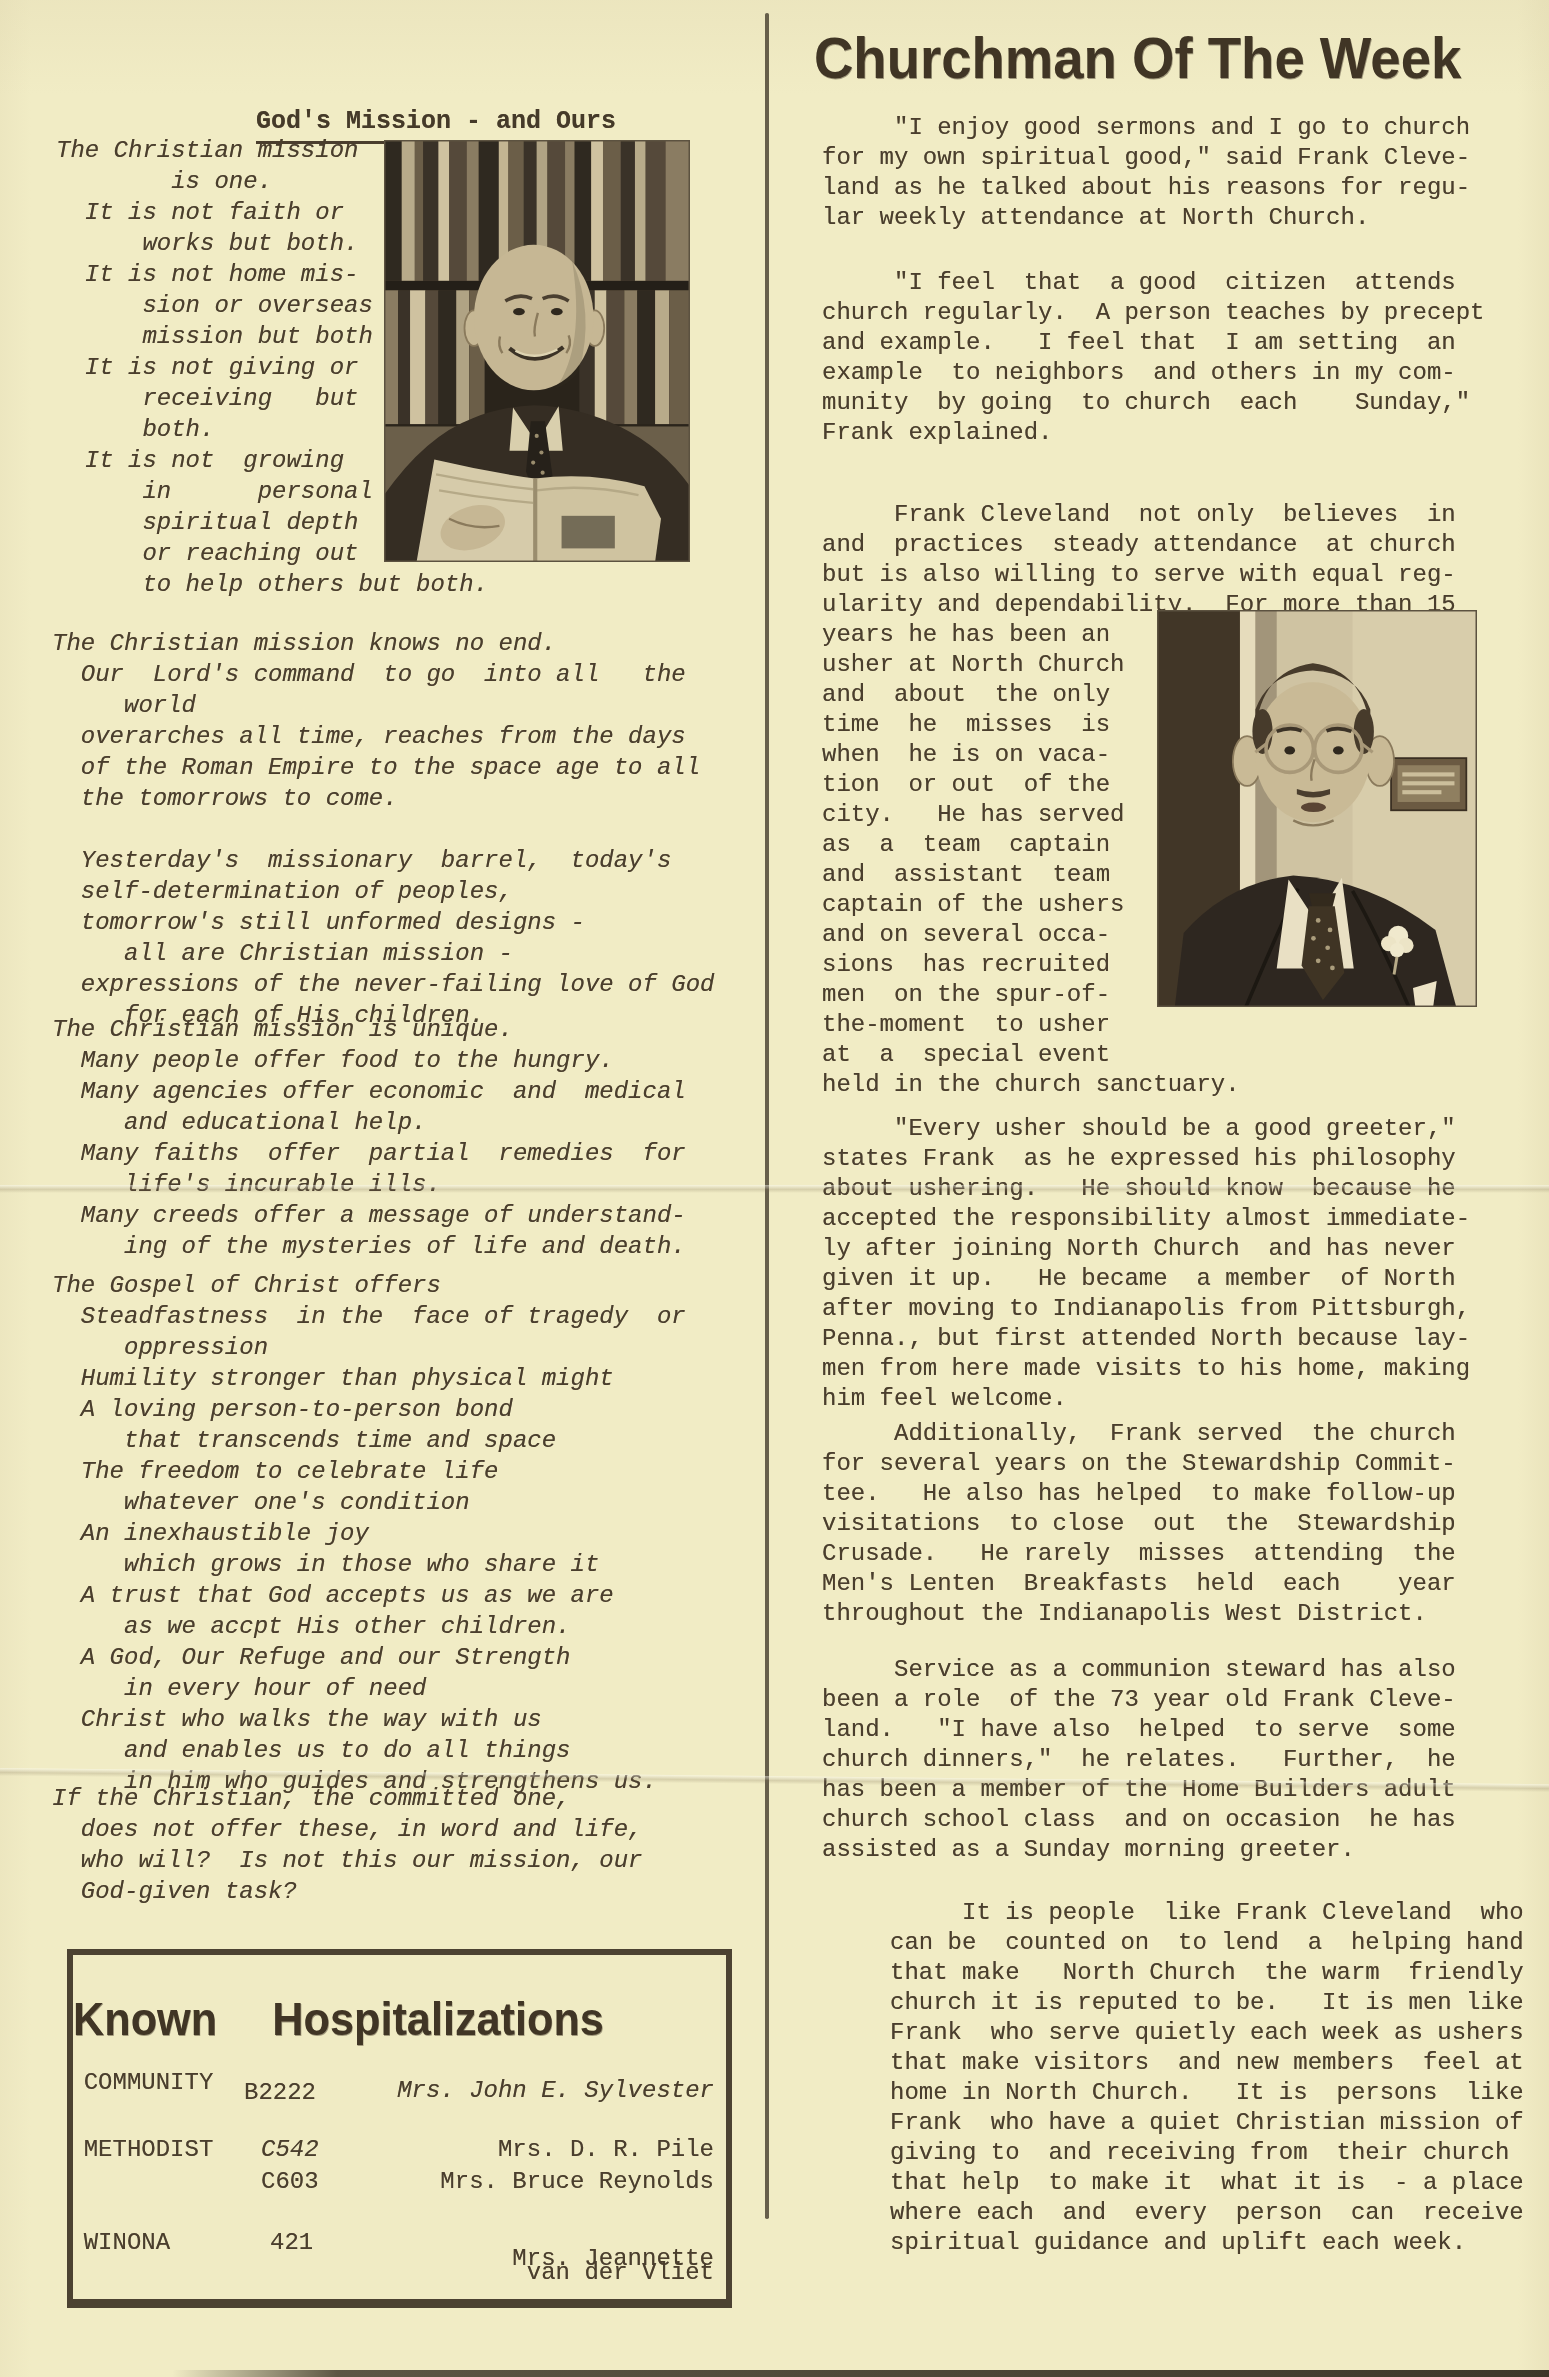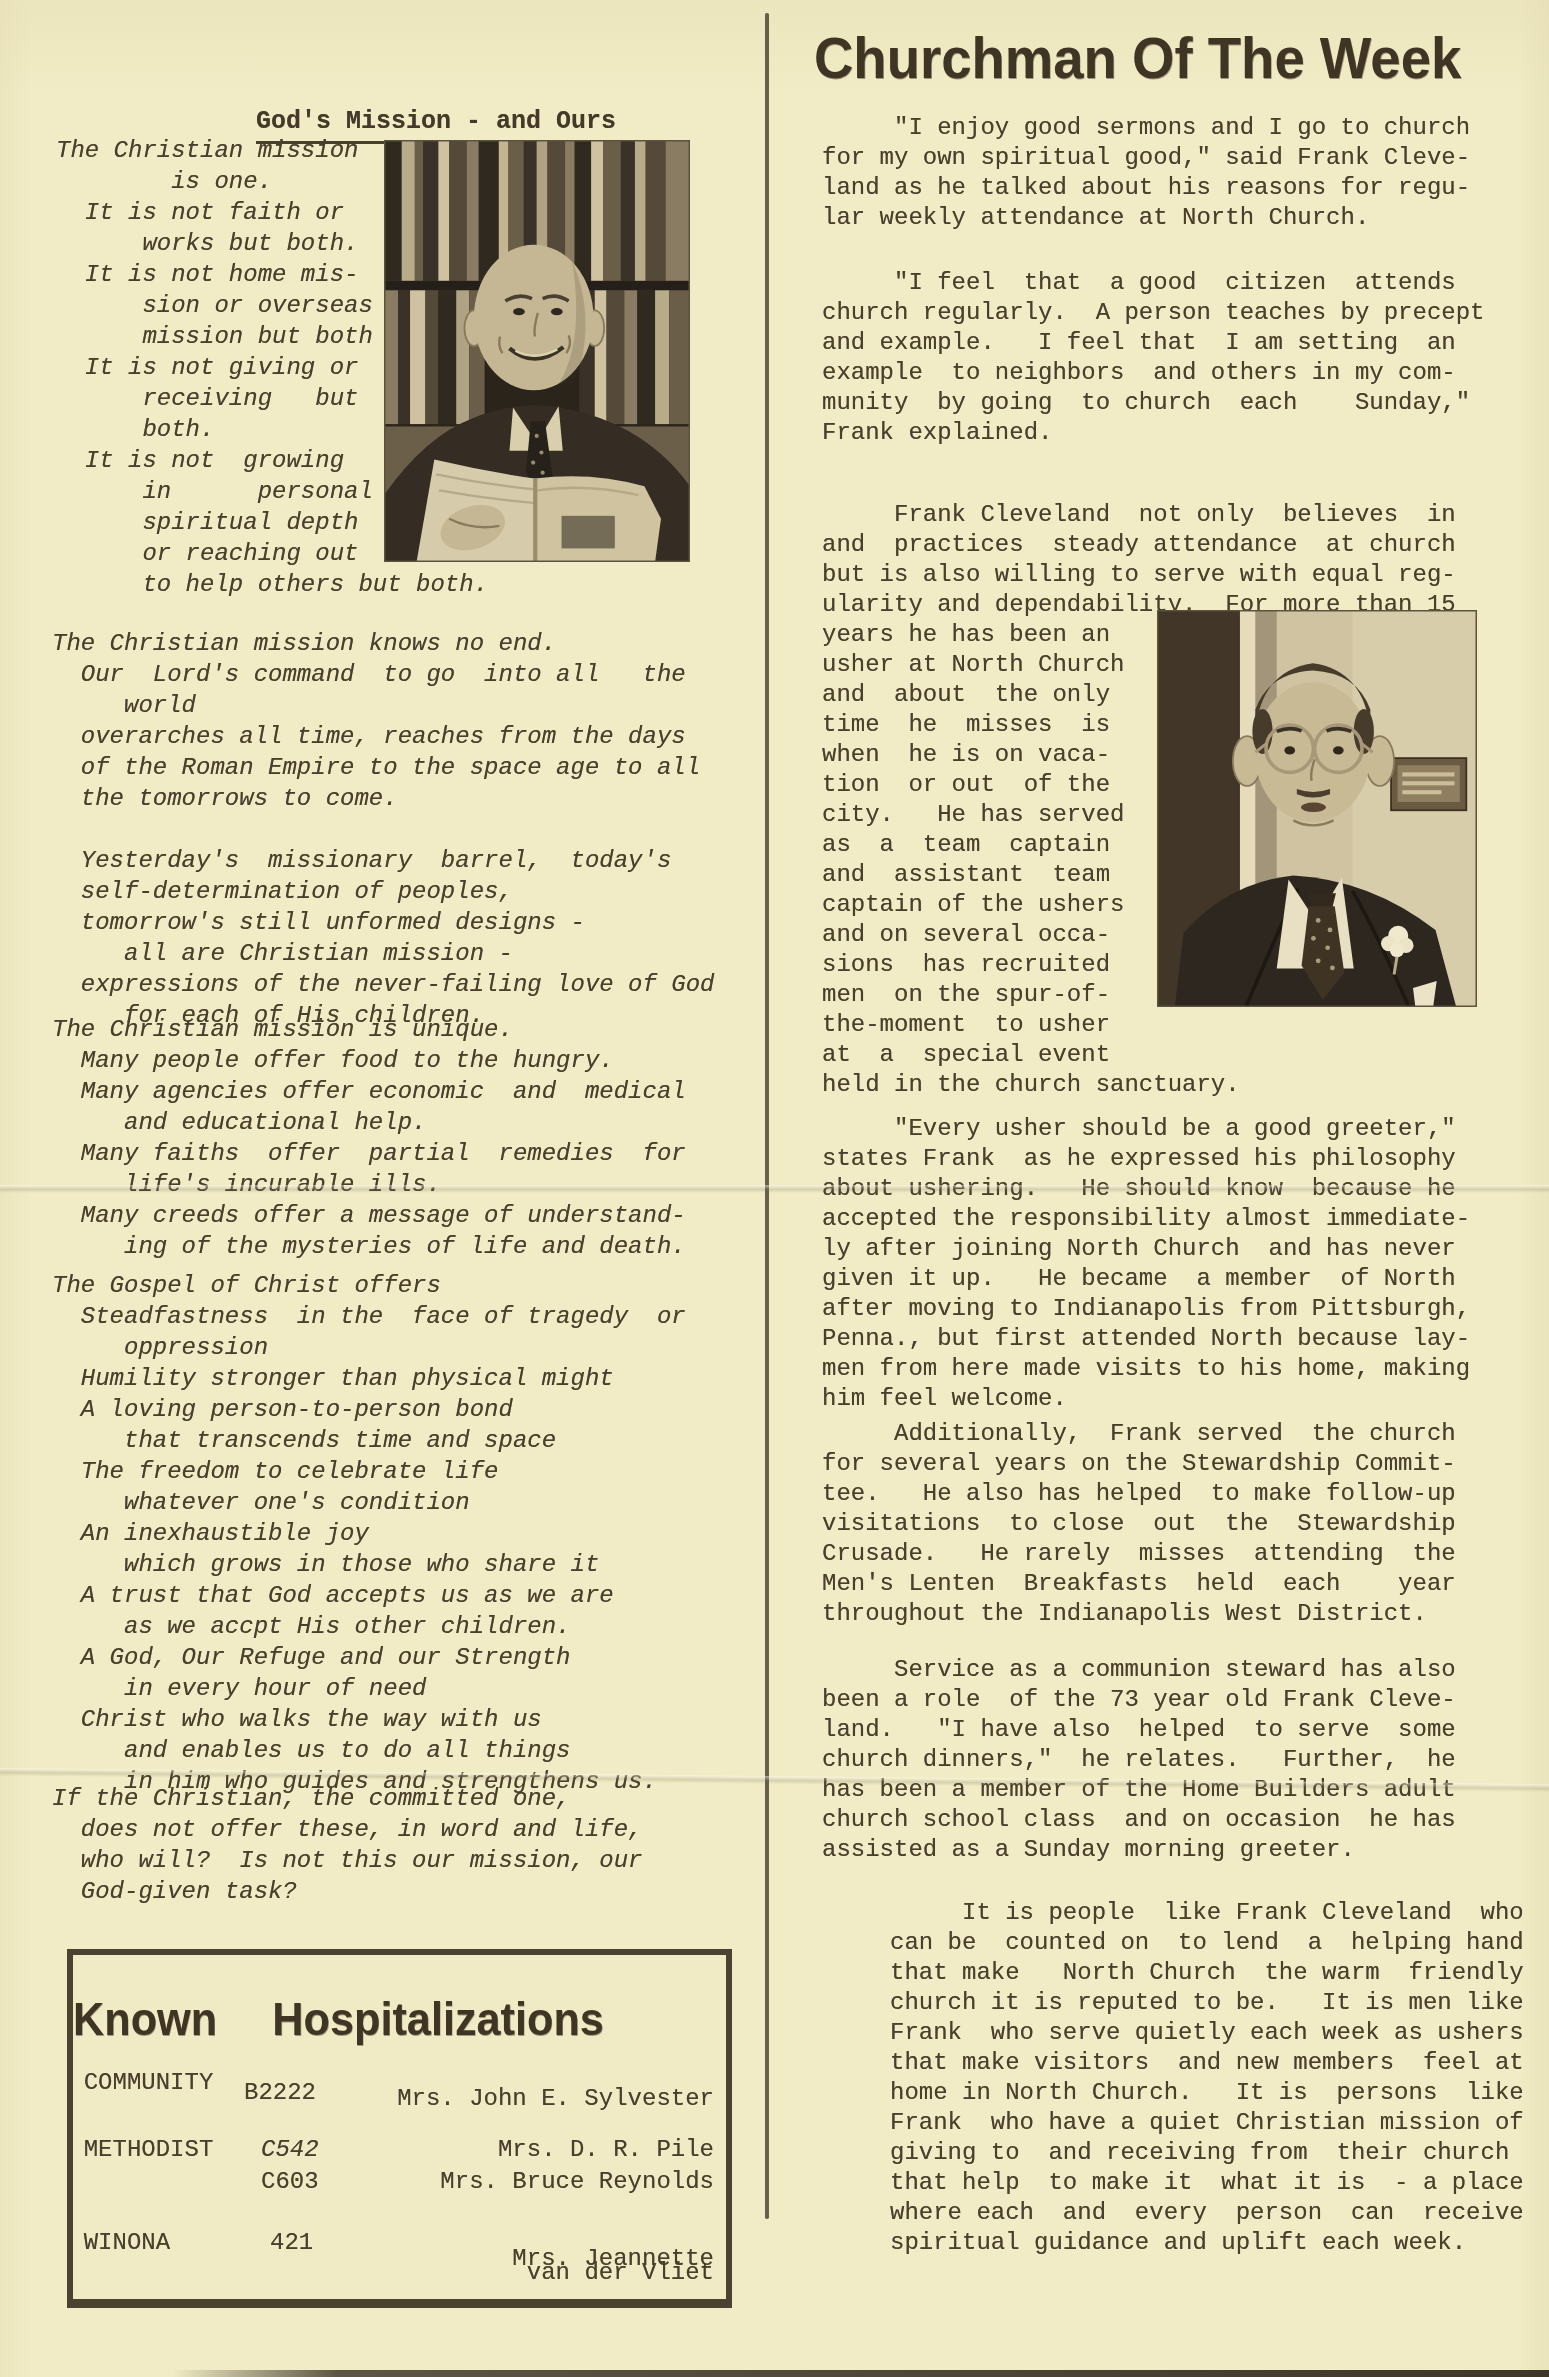--- a/index.html
+++ b/index.html
@@ -216,21 +216,21 @@
   who will?  Is not this our mission, our
   God-given task?</div>
 
   <div class="abs hospbox" style="left:67px;top:1949px;width:653px;height:344px;">
     <div class="abs" style="left:0;top:36px;width:100%;text-align:left;">
       <span class="headline sqz" style="font-size:47px;transform:scaleX(.92);word-spacing:47px;">Known Hospitalizations</span>
     </div>
 
     <div class="abs tw" style="left:10.7px;top:114px;">COMMUNITY</div>
     <div class="abs tw" style="left:171px;top:124px;">B2222</div>
-    <div class="abs tw" style="right:12px;top:130px;">Mrs. John E. Sylvester</div>
+    <div class="abs tw" style="right:12px;top:122px;font-style:italic;">Mrs. John E. Sylvester</div>
 
     <div class="abs tw" style="left:10.7px;top:181px;">METHODIST</div>
     <div class="abs tw" style="left:188px;top:181px;font-style:italic;">C542</div>
     <div class="abs tw" style="right:12px;top:181px;">Mrs. D. R. Pile</div>
 
     <div class="abs tw" style="left:188px;top:213px;">C603</div>
     <div class="abs tw" style="right:12px;top:213px;text-align:center;">Mrs. Bruce Reynolds</div>
 
     <div class="abs tw" style="left:10.7px;top:274px;">WINONA</div>
     <div class="abs tw" style="left:197px;top:274px;">421</div>

